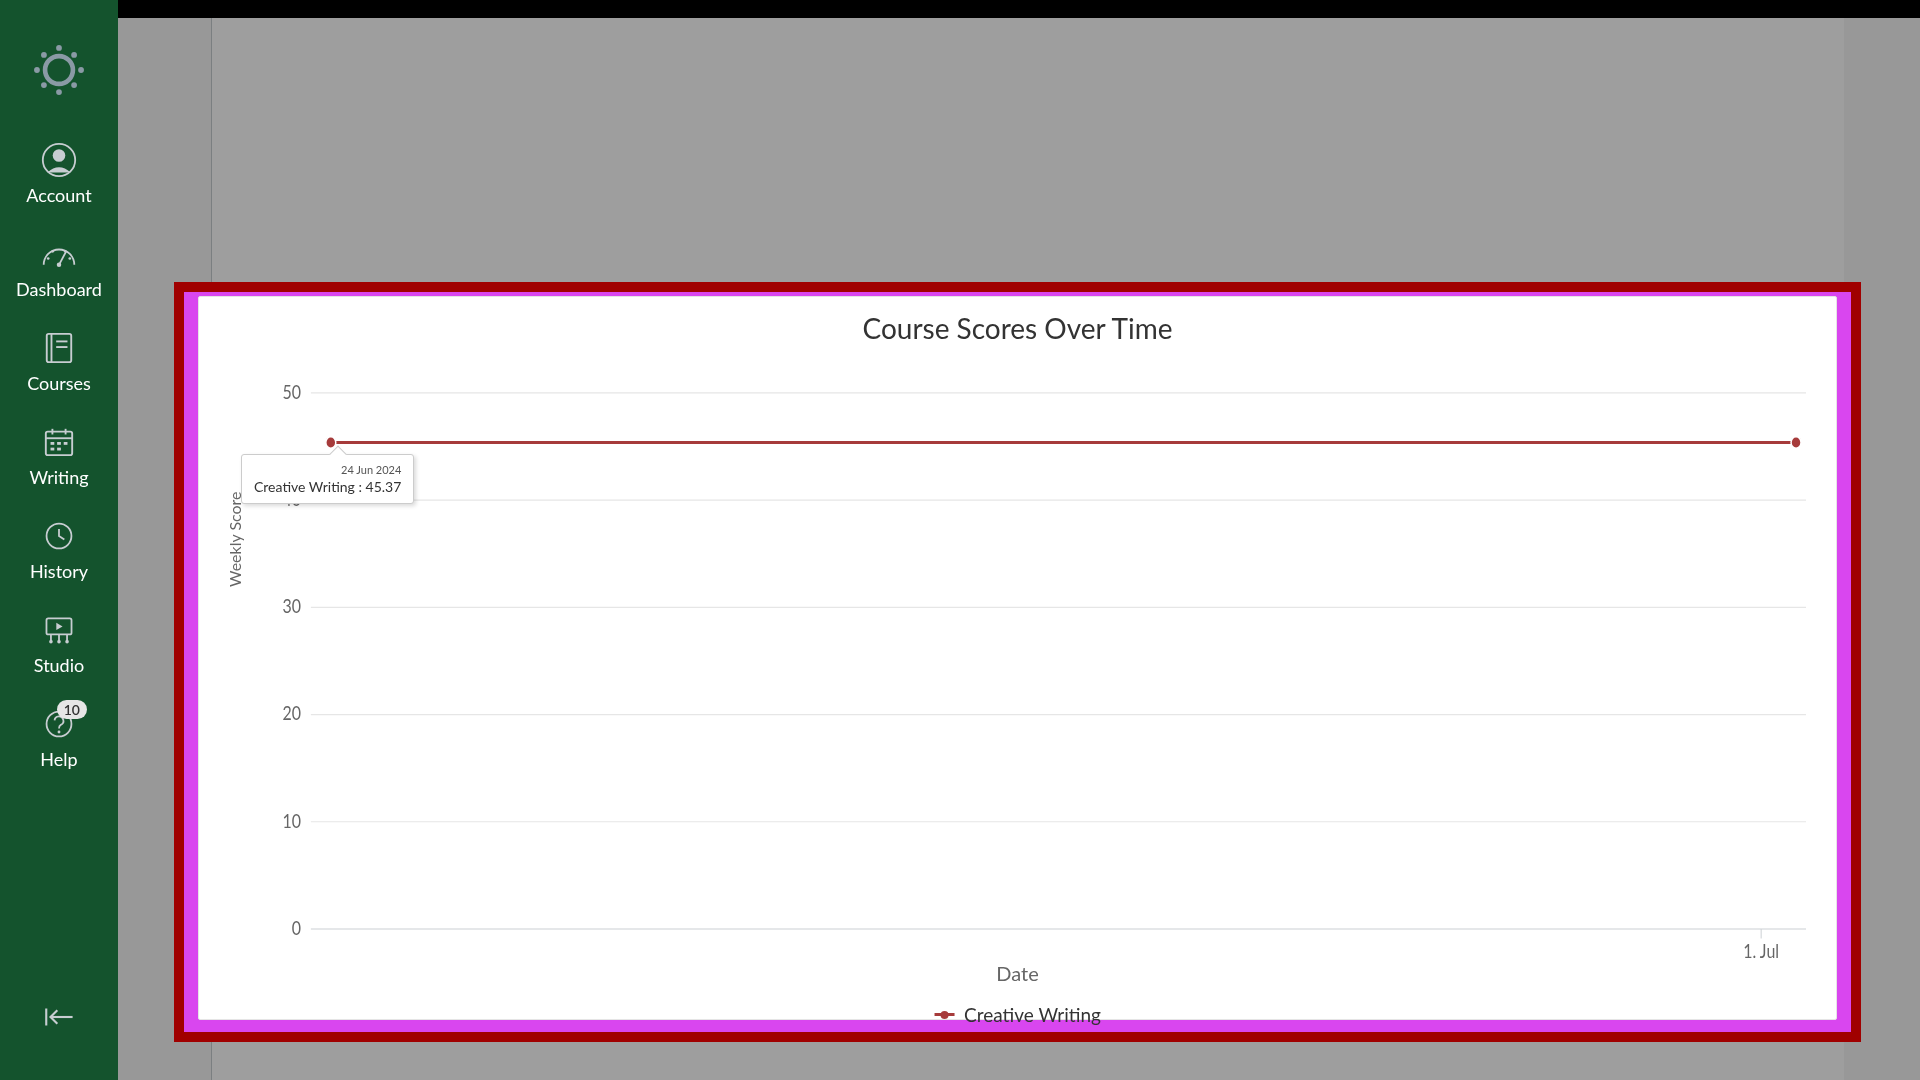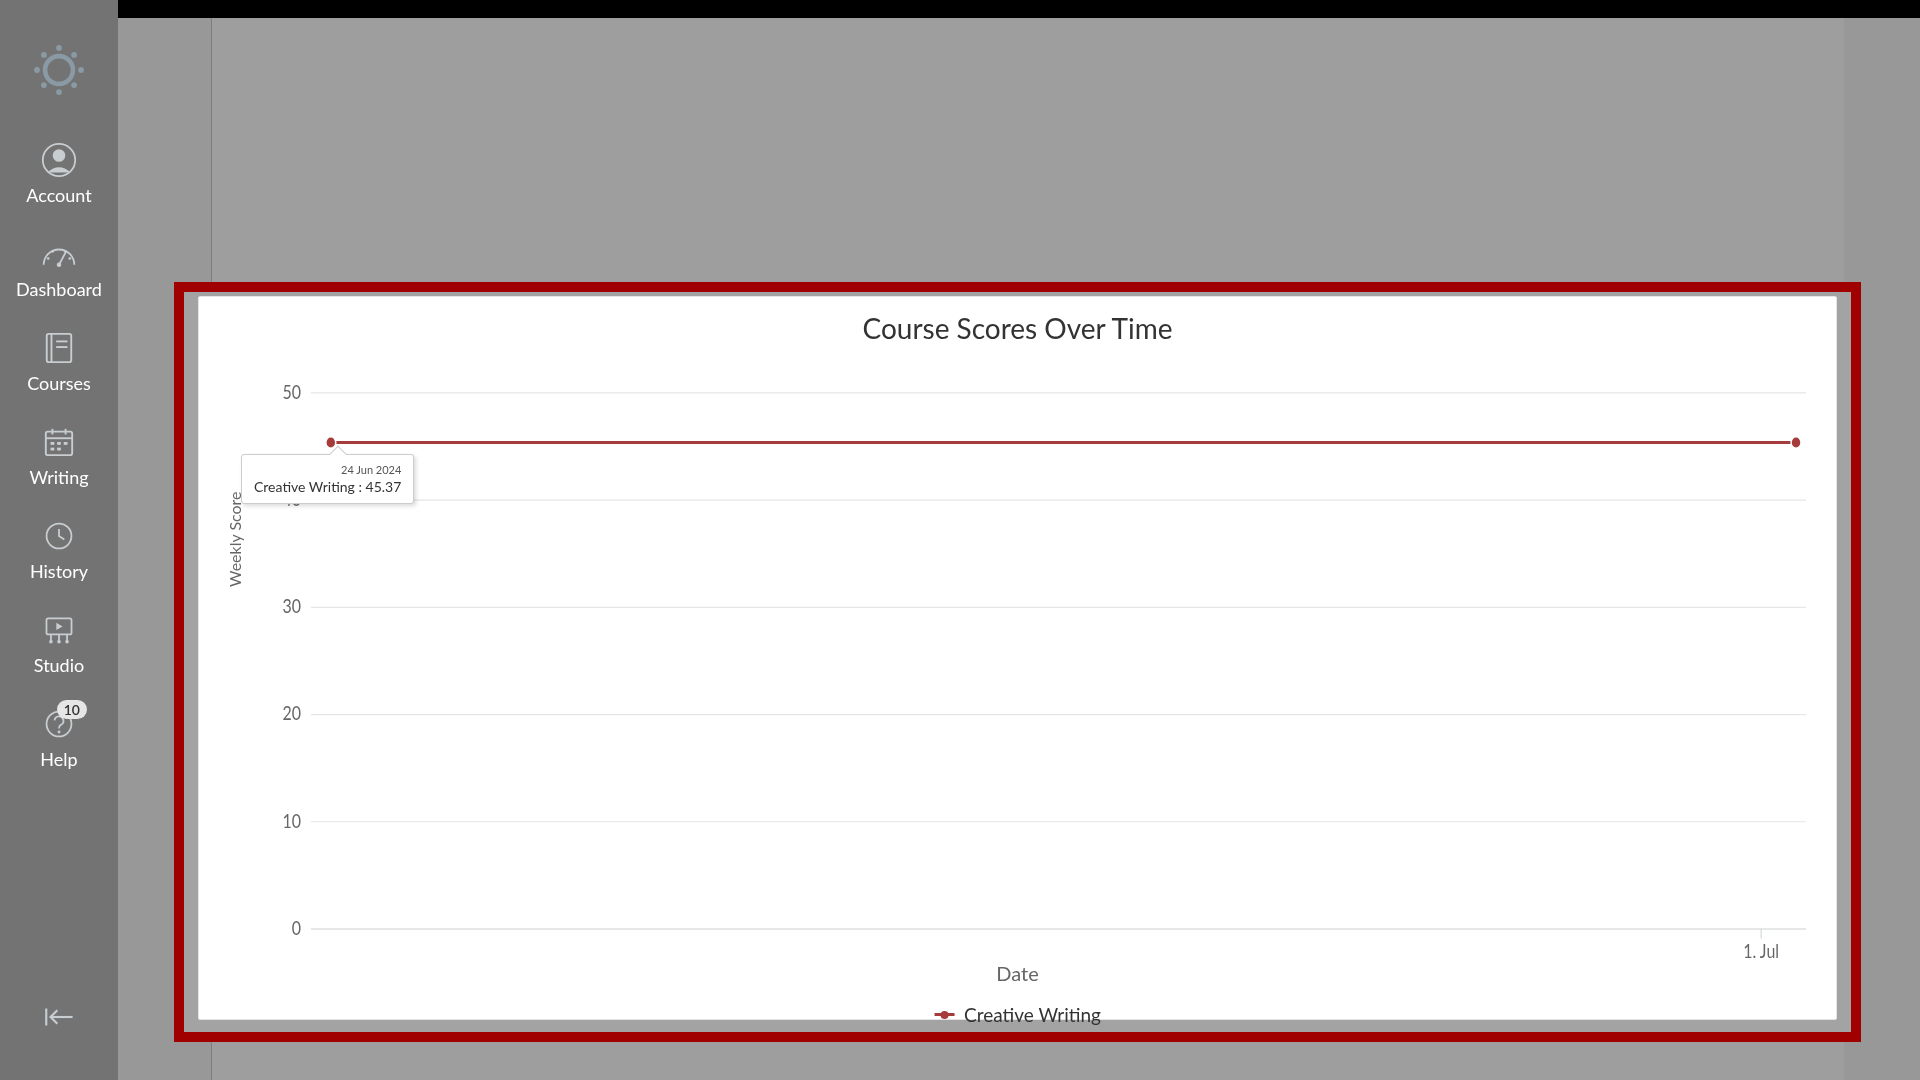--- a/index.html
+++ b/index.html
@@ -1,37 +1,37 @@
 <!DOCTYPE html>
 <html><head>
 <meta charset="utf-8">
 <style>
 * { box-sizing: border-box; margin: 0; padding: 0; }
 body { font-family: -apple-system, "Lato", "Helvetica Neue", Arial, sans-serif; background: #000; width: 1920px; height: 1080px; overflow: hidden; position: relative; }
 
 
-.sidebar { position: absolute; left: 0; top: 0; width: 118px; height: 100%; background: #737373; display: flex; flex-direction: column; align-items: center; padding-top: 40px; }
+.sidebar { position: absolute; left: 0; top: 0; width: 118px; height: 100%; background: #14532d; display: flex; flex-direction: column; align-items: center; padding-top: 40px; }
 .sidebar-logo { width: 60px; height: 60px; margin-bottom: 30px; display: flex; align-items: center; justify-content: center; }
 .sidebar-item { width: 100%; display: flex; flex-direction: column; align-items: center; padding: 12px 0 18px; cursor: pointer; color: #fff; }
 .sidebar-item .icon { width: 36px; height: 36px; display: flex; align-items: center; justify-content: center; margin-bottom: 6px; }
 .sidebar-item .label { font-size: 18px; color: #fff; }
 .sidebar-collapse { margin-top: auto; margin-bottom: 30px; width: 100%; display: flex; justify-content: center; padding: 20px 0; cursor: pointer; }
 
 .badge { position: absolute; top: -6px; right: -10px; background: #e6e6e6; color: #333; border-radius: 10px; font-size: 14px; padding: 1px 7px; font-weight: 600; }
 .icon-wrap { position: relative; }
 
 
 .main { position: absolute; left: 118px; top: 18px; right: 0; bottom: 0; background: #f5f5f5; }
 .content-border { position: absolute; left: 93px; top: 0; width: 1633px; height: 100%; border-left: 1px solid #c7cdd1; background: #fff; }
 
 
 .dim { position: absolute; left: 118px; top: 0; right: 0; bottom: 0; background: rgba(0,0,0,0.38); pointer-events: none; }
 
 
-.chart-highlight { position: absolute; left: 174px; top: 282px; width: 1687px; height: 760px; border: 10px solid #a00000; background: #a3a3a3; }
+.chart-highlight { position: absolute; left: 174px; top: 282px; width: 1687px; height: 760px; border: 10px solid #a00000; background: #d946ef; }
 .chart-card { position: absolute; left: 14px; top: 4px; right: 14px; bottom: 12px; background: #fff; border: 1px solid #e5e5e5; border-radius: 2px; }
 
 .chart-title { text-align: center; font-size: 28px; color: #333; padding: 14px 0 8px; font-weight: 400; }
 
 .plot-area { position: absolute; left: 72px; top: 72px; right: 30px; height: 560px; text-align: right; }
 svg.plot { width: 100%; height: 100%; overflow: visible; }
 .grid-line { stroke: #e6e6e6; stroke-width: 1; }
 .axis-line { stroke: #ccd0d4; stroke-width: 1; }
 .y-tick-label { font-size: 16px; fill: #666; text-anchor: end; }
 .x-tick-label { font-size: 16px; fill: #666; text-anchor: middle; }

